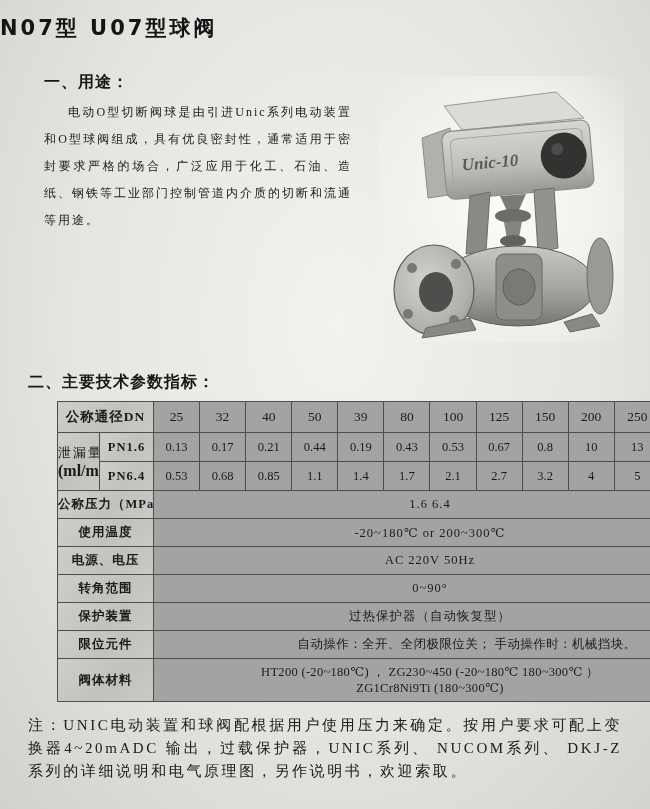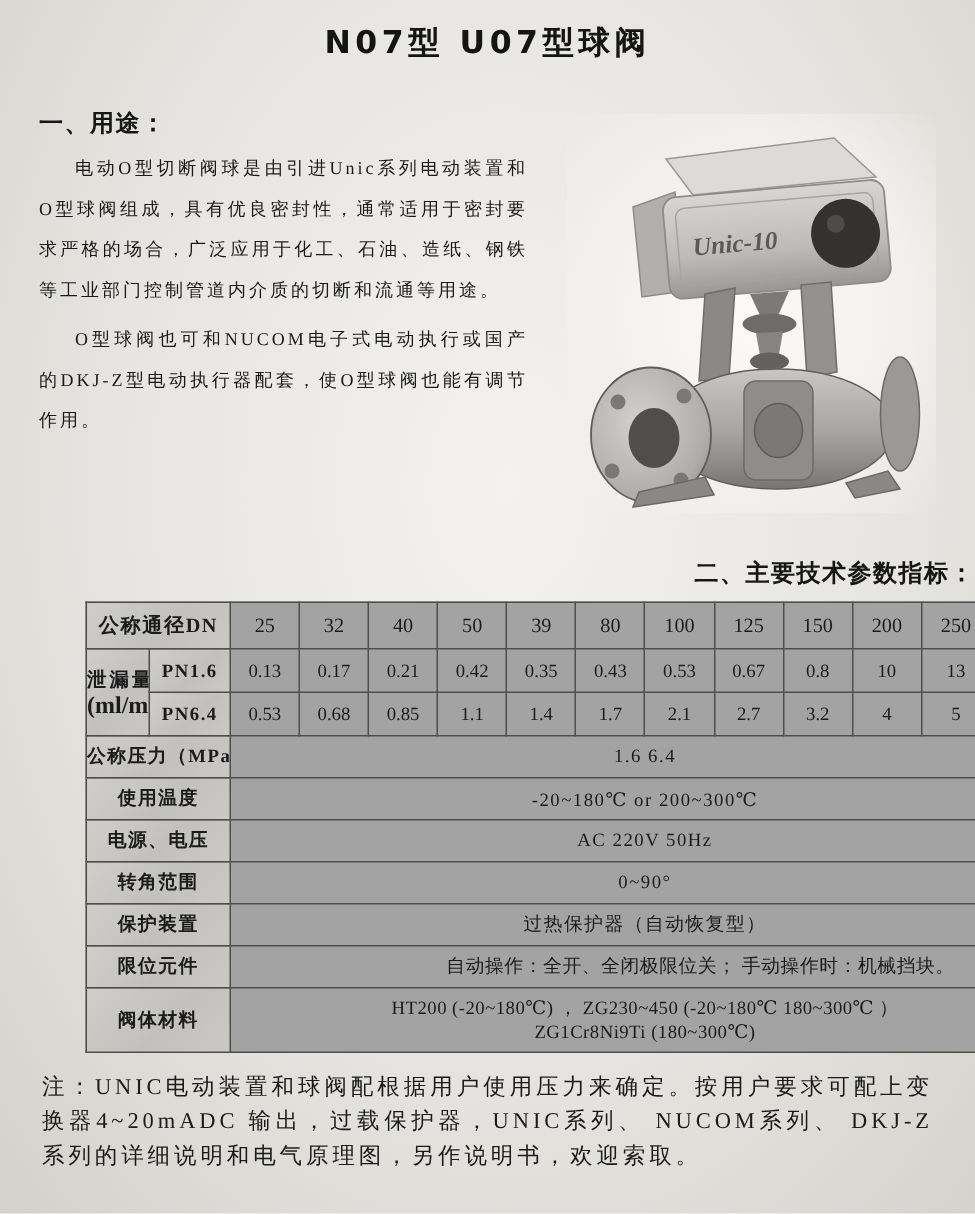--- a/index.html
+++ b/index.html
@@ -4,79 +4,78 @@
 <style>
   html,body{margin:0;padding:0;}
   body{
     width:650px;height:809px;overflow:hidden;
     background:radial-gradient(ellipse at 52% 40%, #f3f2ee 0%, #e6e5e1 55%, #d2d1cc 100%);
     font-family:"Liberation Serif","DejaVu Serif",serif;
     color:#1c1c1c;
   }
   .page{position:relative;width:650px;height:809px;}
   .title{
-    text-align:center;padding-top:14px;margin:0;
+    padding-top:14px;margin:0;
     font-family:"DejaVu Sans","Liberation Sans",sans-serif;
     font-size:21px;font-weight:bold;letter-spacing:3px;color:#141414;
   }
   .row1{display:flex;margin-top:30px;}
-  .leftcol{width:352px;padding-left:26px;box-sizing:border-box;}
+  .leftcol{width:352px;padding-left:44px;box-sizing:border-box;}
   .sec-heading{
     font-family:"DejaVu Sans","Liberation Sans",sans-serif;
     font-size:16px;font-weight:bold;letter-spacing:1px;color:#161616;
   }
   .leftcol p{
     margin:6px 0 0 0;font-size:12px;line-height:27px;letter-spacing:2px;
     text-align:justify;text-indent:2em;color:#1a1a1a;
   }
   .photocol{flex:1;display:flex;justify-content:center;}
   .photo{
     width:246px;height:266px;margin-top:4px;
     background:radial-gradient(ellipse at 50% 50%, #fbfaf7 0%, #f1f0ec 62%, rgba(241,240,236,0) 100%);
   }
-  .sec2{margin:30px 0 0 28px;text-align:right;}
+  .sec2{margin:30px 0 0 28px;}
   table.specs{
     border-collapse:collapse;table-layout:fixed;
     margin:8px 0 0 57px;width:650px;
     background:#a3a3a3;
   }
   table.specs td{
     border:1px solid #4f4e4b;padding:0;text-align:center;vertical-align:middle;
     font-size:12.5px;color:#1b1b1b;overflow:hidden;white-space:nowrap;
   }
   td.lbl{
     background:linear-gradient(135deg,#cfcecb 0%,#c2c1be 55%,#cac9c6 100%);
     font-size:13.5px;font-weight:600;letter-spacing:1px;
   }
   tr.hdr td{height:30px;font-size:13.5px;}
   tr.leak td{height:28px;}
   tr.info td{height:27px;}
   td.val{text-align:left;padding-left:138px;font-size:13px;letter-spacing:1px;white-space:nowrap;}
   td.val.tight{padding-left:74px;font-size:12.5px;letter-spacing:0.4px;}
   tr.mat td{height:42px;}
   td.matval{text-align:center;font-size:12.5px;letter-spacing:0.3px;line-height:16px;padding-left:0;margin-left:14px;}
-  .leakcell .l1{display:block;font-size:13px;font-weight:700;letter-spacing:2px;}
+  .leakcell .l1{display:block;font-size:13px;font-weight:400;letter-spacing:2px;}
   .leakcell .l2{display:block;font-size:16px;font-weight:600;letter-spacing:0;}
   .note{
     margin:12px 28px 0 28px;font-size:15px;line-height:23px;letter-spacing:2.6px;
     text-align:justify;color:#1a1a1a;
   }
 </style>
 </head>
 <body>
 
 <div class="page">
 
   <h1 class="title">N07型 U07型球阀</h1>
 
   <div class="row1">
     <div class="leftcol">
       <div class="sec-heading">一、用途：</div>
       <p>电动O型切断阀球是由引进Unic系列电动装置和O型球阀组成，具有优良密封性，通常适用于密封要求严格的场合，广泛应用于化工、石油、造纸、钢铁等工业部门控制管道内介质的切断和流通等用途。</p>
-      <p>O型球阀也可和NUCOM电子式电动执行或国产的DKJ-Z型电动执行器配套，使O型球阀也能有调节作用。</p>
     </div>
 
     <div class="photocol">
       <div class="photo">
         <svg width="246" height="266" viewBox="0 0 246 266">
           <defs>
             <linearGradient id="gBody" x1="0" y1="0" x2="0" y2="1">
               <stop offset="0" stop-color="#c9c7c3"></stop>
                 <stop offset="0.55" stop-color="#a5a39f"></stop>
                 <stop offset="1" stop-color="#787672"></stop>
@@ -171,22 +170,22 @@
       </tr>
       <tr class="leak">
         <td rowspan="2" class="lbl leakcell">
           <span class="l1">泄漏量</span>
           <span class="l2">(ml/min)</span>
         </td>
         <td class="lbl">PN1.6</td>
         <td>0.13</td>
         <td>0.17</td>
         <td>0.21</td>
-        <td>0.42</td>
-        <td>0.35</td>
+        <td>0.44</td>
+        <td>0.19</td>
         <td>0.43</td>
         <td>0.53</td>
         <td>0.67</td>
         <td>0.8</td>
         <td>10</td>
         <td>13</td>
         <td>160</td>
       </tr>
       <tr class="leak">
         <td class="lbl">PN6.4</td>

